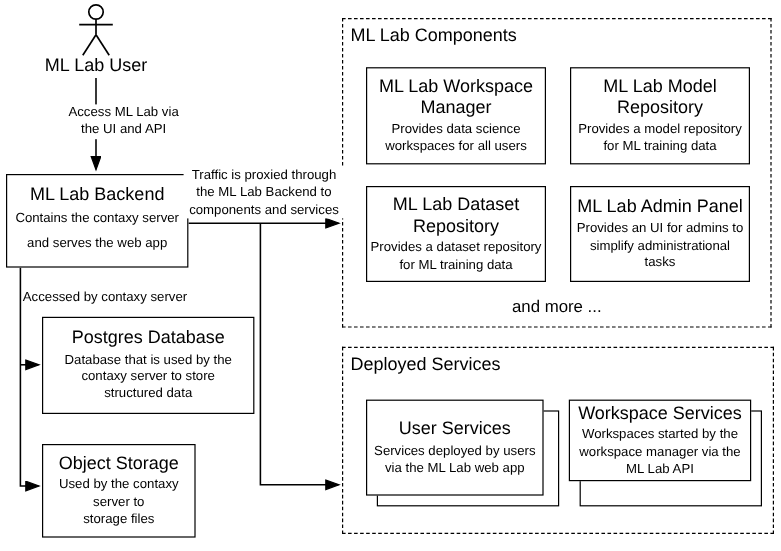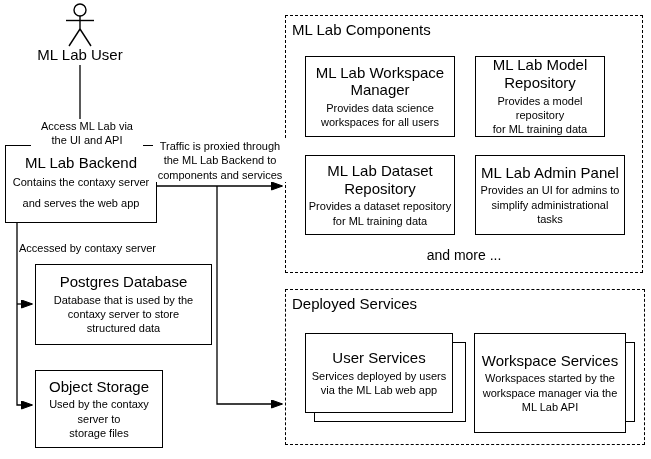--- a/index.html
+++ b/index.html
@@ -46,35 +46,35 @@
   .more-label { position: absolute; left: 285px; top: 247px; width: 358px; text-align: center; font-size: 14px; z-index: 2; }
   .edge-label {
     position: absolute;
     background: #fff;
     font-size: 11px;
     line-height: 1.3;
     text-align: center;
     white-space: pre-line;
     z-index: 3;
   }
-  #lbl-user-backend { left: 31px; top: 87px; width: 112px; margin-top: 32px; }
+  #lbl-user-backend { left: 47px; top: 87px; width: 112px; }
   #lbl-backend-components { left: 153px; top: 139px; width: 134px; }
   #lbl-backend-storage { left: 19px; top: 241px; text-align: left; white-space: nowrap; }
   .actor-figure { position: absolute; left: 58px; top: 2px; z-index: 2; }
   .actor-label { position: absolute; left: 20px; top: 46px; width: 120px; text-align: center; font-size: 15px; z-index: 2; }
 
   #node-backend            { left: 5px;   top: 145px; width: 152px; height: 78px; }
   #node-postgres           { left: 35px;  top: 264px; width: 177px; height: 81px; }
   #node-object-storage     { left: 35px;  top: 370px; width: 128px; height: 78px; }
   #node-workspace-manager  { left: 305px; top: 56px;  width: 150px; height: 81px; }
-  #node-model-repository   { left: 475px; top: 56px;  width: 130px; height: 81px; }
+  #node-model-repository   { left: 475px; top: 56px;  width: 150px; height: 81px; }
   #node-dataset-repository { left: 305px; top: 155px; width: 150px; height: 80px; }
   #node-admin-panel        { left: 475px; top: 155px; width: 150px; height: 80px; }
   #node-user-services      { left: 305px; top: 333px; width: 148px; height: 80px; }
-  #node-workspace-services { left: 474px; top: 333px; width: 152px; height: 100px; }
+  #node-workspace-services { left: 474px; top: 333px; width: 152px; height: 68px; }
   #shadow-user-services      { left: 314px; top: 342px; width: 152px; height: 80px; }
   #shadow-workspace-services { left: 483px; top: 342px; width: 152px; height: 80px; }
   #group-components { left: 285px; top: 15px;  width: 358px; height: 258px; }
   #group-deployed   { left: 285px; top: 289px; width: 360px; height: 156px; }
 </style>
 </head>
 <body>
 
 <div class="canvas">
 

